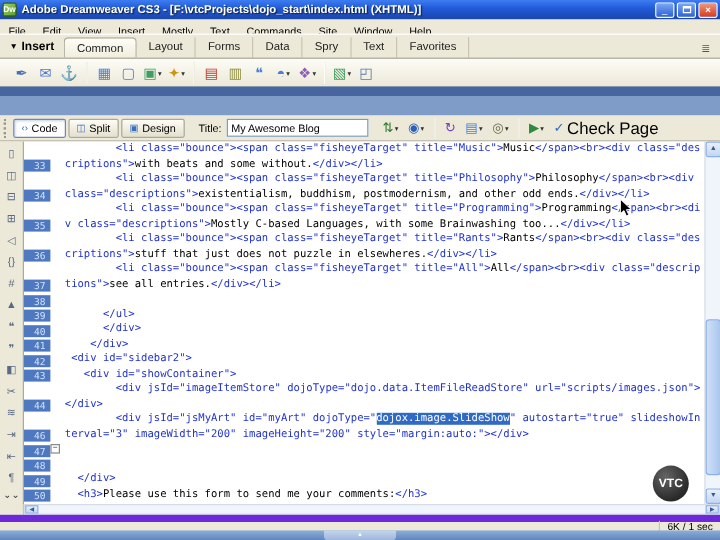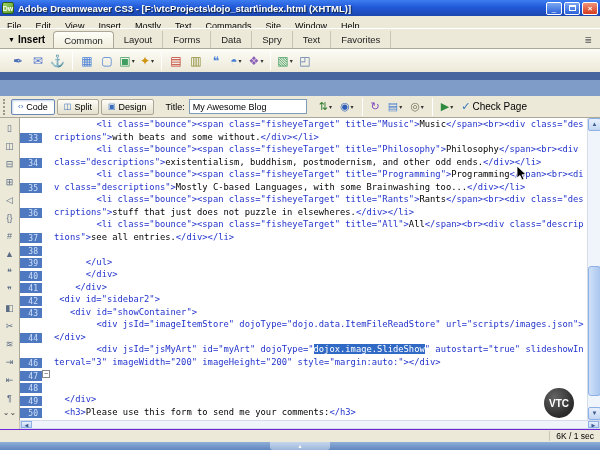--- a/index.html
+++ b/index.html
@@ -61,21 +61,21 @@
   .viewbtn { display:flex; align-items:center; gap:3px; height:16px; padding:0 6px; margin-right:2px;
     border:1px solid #aca899; border-radius:2px; background:linear-gradient(180deg,#fdfcf6,#e4e0cd); }
   .viewbtn.active { background:#fff; border-color:#6b87b5; box-shadow:inset 1px 1px 2px #c9d6ea; }
   .viewbtn .vicon { font-size:8px; color:#3a6fc0; }
   #title-label { margin:0 4px 0 10px; }
   #title-input { width:118px; height:15px; border:1px solid #7f9db9; font-size:9px; padding:0 3px;
     font-family:"Liberation Sans", sans-serif; background:#fff; }
   #dt-icons { display:flex; align-items:center; margin-left:8px; }
   .dticon { display:flex; align-items:center; padding:0 4px; font-size:11px; }
   .dticon .caret { font-size:6px; color:#333; margin-left:1px; }
-  #check-page-label { font-size:10px; margin-left:2px; }
+  #check-page-label { font-size:14px; margin-left:2px; }
 
   
   #main { position:absolute; left:0; top:118px; width:600px; height:302px; background:#fff; }
   #codingbar { position:absolute; left:0; top:0; width:20px; height:302px; background:#ece9d8;
     border-right:1px solid #aca899; display:flex; flex-direction:column; align-items:center; padding-top:2px; }
   .cbicon { width:16px; height:16px; font-size:9px; color:#5a6b85; display:flex; align-items:center;
     justify-content:center; margin-bottom:2px; }
   #cb-chevron { margin-top:auto; margin-bottom:4px; color:#444; font-size:8px; }
 
   #codearea { position:absolute; left:20px; top:0; width:567px; height:302px; overflow:hidden; background:#fff; }
@@ -100,21 +100,21 @@
     background:linear-gradient(90deg,#cfe0f8,#aac6ee); border:1px solid #8cb0e8; border-radius:3px; }
 
   
   #hscrollrow { position:absolute; left:0; top:420px; width:600px; height:9px; background:#ece9d8; display:flex; }
   #hs-corner { width:20px; height:9px; background:#ece9d8; border-right:1px solid #c9c5b2; }
   #hscroll { flex:1; position:relative; background:#f0f4fb; border:1px solid #d5dce8; }
   .harrow { position:absolute; top:0; width:11px; height:7px; background:linear-gradient(180deg,#e8f0fc,#c3d6f2);
     border:1px solid #8cb0e8; color:#3a5a8c; font-size:5px; text-align:center; line-height:6px; }
   #hleft { left:0; } #hright { right:0; }
   #statusbar { position:absolute; left:0; top:429px; width:600px; height:13px; background:#ece9d8;
-    border-top:1px solid #6d28d9; display:flex; align-items:center; font-size:8.5px; color:#000; }
+    border-top:6px solid #6d28d9; display:flex; align-items:center; font-size:8.5px; color:#000; }
   #status-size { margin-left:auto; padding:0 6px; border-left:1px solid #c9c5b2; }
   #panelstrip { position:absolute; left:0; top:442px; width:600px; height:8px;
     background:linear-gradient(180deg,#8fadd8,#5f86bf); }
   #panel-grip { position:absolute; left:270px; top:0; width:60px; height:8px;
     background:linear-gradient(180deg,#c6d6ec,#9cb7dc); border-radius:0 0 3px 3px; text-align:center;
     color:#fff; font-size:5px; line-height:8px; }
 
   
   #vtc-badge { position:absolute; left:544px; top:388px; width:30px; height:30px; border-radius:50%;
     background:radial-gradient(circle at 35% 30%, #5c5c5c, #1f1f1f 70%); color:#fff; font-weight:bold;

